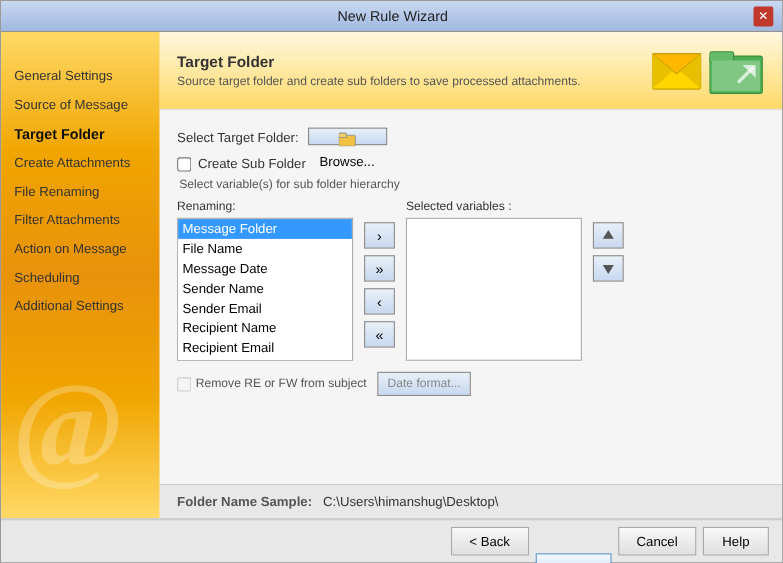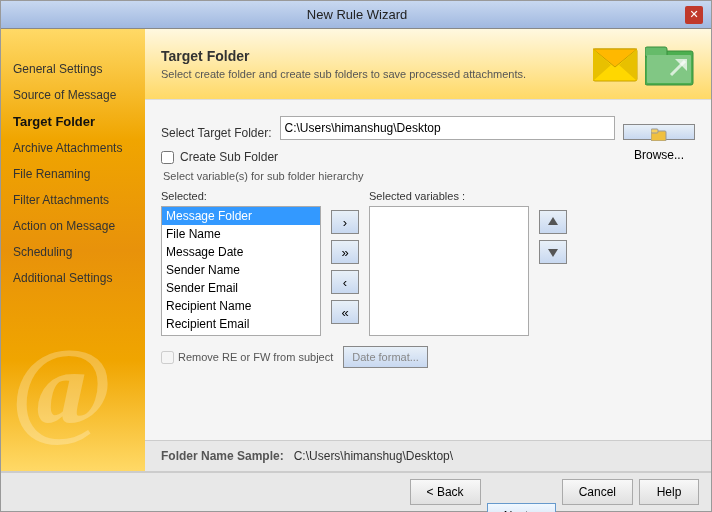--- a/index.html
+++ b/index.html
@@ -307,21 +307,21 @@
       <div class="sidebar-item">
         <span>General Settings</span>
       </div>
       <div class="sidebar-item">
         <span>Source of Message</span>
       </div>
       <div class="sidebar-item active">
         <span>Target Folder</span>
       </div>
       <div class="sidebar-item">
-        <span>Archive Attachments</span>
+        <span>Create Attachments</span>
       </div>
       <div class="sidebar-item">
         <span>File Renaming</span>
       </div>
       <div class="sidebar-item">
         <span>Filter Attachments</span>
       </div>
       <div class="sidebar-item">
         <span>Action on Message</span>
       </div>
@@ -331,21 +331,21 @@
       <div class="sidebar-item">
         <span>Additional Settings</span>
       </div>
     </div>
 
     <div class="main">
 
       <div class="header-panel">
         <div class="header-text">
           <h2>Target Folder</h2>
-          <p>Select create folder and create sub folders to save processed attachments.</p>
+          <p>Source target folder and create sub folders to save processed attachments.</p>
         </div>
         <div class="header-icon">
 
           <svg width="48" height="38" viewBox="0 0 48 38">
             <rect x="0" y="4" width="44" height="32" rx="2" fill="#ffd700" stroke="#c8a000" stroke-width="1"></rect>
             <polygon points="0,4 22,22 44,4" fill="#ffb800" stroke="#c8a000" stroke-width="1"></polygon>
             <polygon points="0,36 18,20 0,4" fill="#e8c000"></polygon>
             <polygon points="44,36 26,20 44,4" fill="#e8c000"></polygon>
           </svg>
 
@@ -357,21 +357,20 @@
             <polygon points="30,18 42,18 42,30" fill="#ffffff" opacity="0.7"></polygon>
             <line x1="26" y1="34" x2="40" y2="20" stroke="#ffffff" stroke-width="3" opacity="0.7"></line>
           </svg>
         </div>
       </div>
 
       <div class="form-body">
 
         <div class="form-row">
           <label class="form-label">Select Target Folder:</label>
-          <input class="text-input" type="text" value="C:\Users\himanshug\Desktop" style="">
           <button class="btn-browse">
             <span>
               <svg width="16" height="13" viewBox="0 0 16 13">
                 <rect x="0" y="3" width="15" height="10" rx="1" fill="#f0c040" stroke="#999" stroke-width="1"></rect>
                 <rect x="0" y="1" width="7" height="4" rx="1" fill="#f8d060" stroke="#999" stroke-width="1"></rect>
               </svg>
             </span>
             <span>Browse...</span>
           </button>
         </div>
@@ -379,21 +378,21 @@
         <div class="checkbox-row">
           <input type="checkbox" style="">
           <span class="form-label">Create Sub Folder</span>
         </div>
 
         <div class="sub-label">Select variable(s) for sub folder hierarchy</div>
 
         <div class="variables-section">
 
           <div class="var-column">
-            <div class="var-label">Selected:</div>
+            <div class="var-label">Renaming:</div>
             <div class="listbox">
               <div class="listbox-item selected">Message Folder</div>
               <div class="listbox-item">File Name</div>
               <div class="listbox-item">Message Date</div>
               <div class="listbox-item">Sender Name</div>
               <div class="listbox-item">Sender Email</div>
               <div class="listbox-item">Recipient Name</div>
               <div class="listbox-item">Recipient Email</div>
               <div class="listbox-item">Message Subject</div>
             </div>

